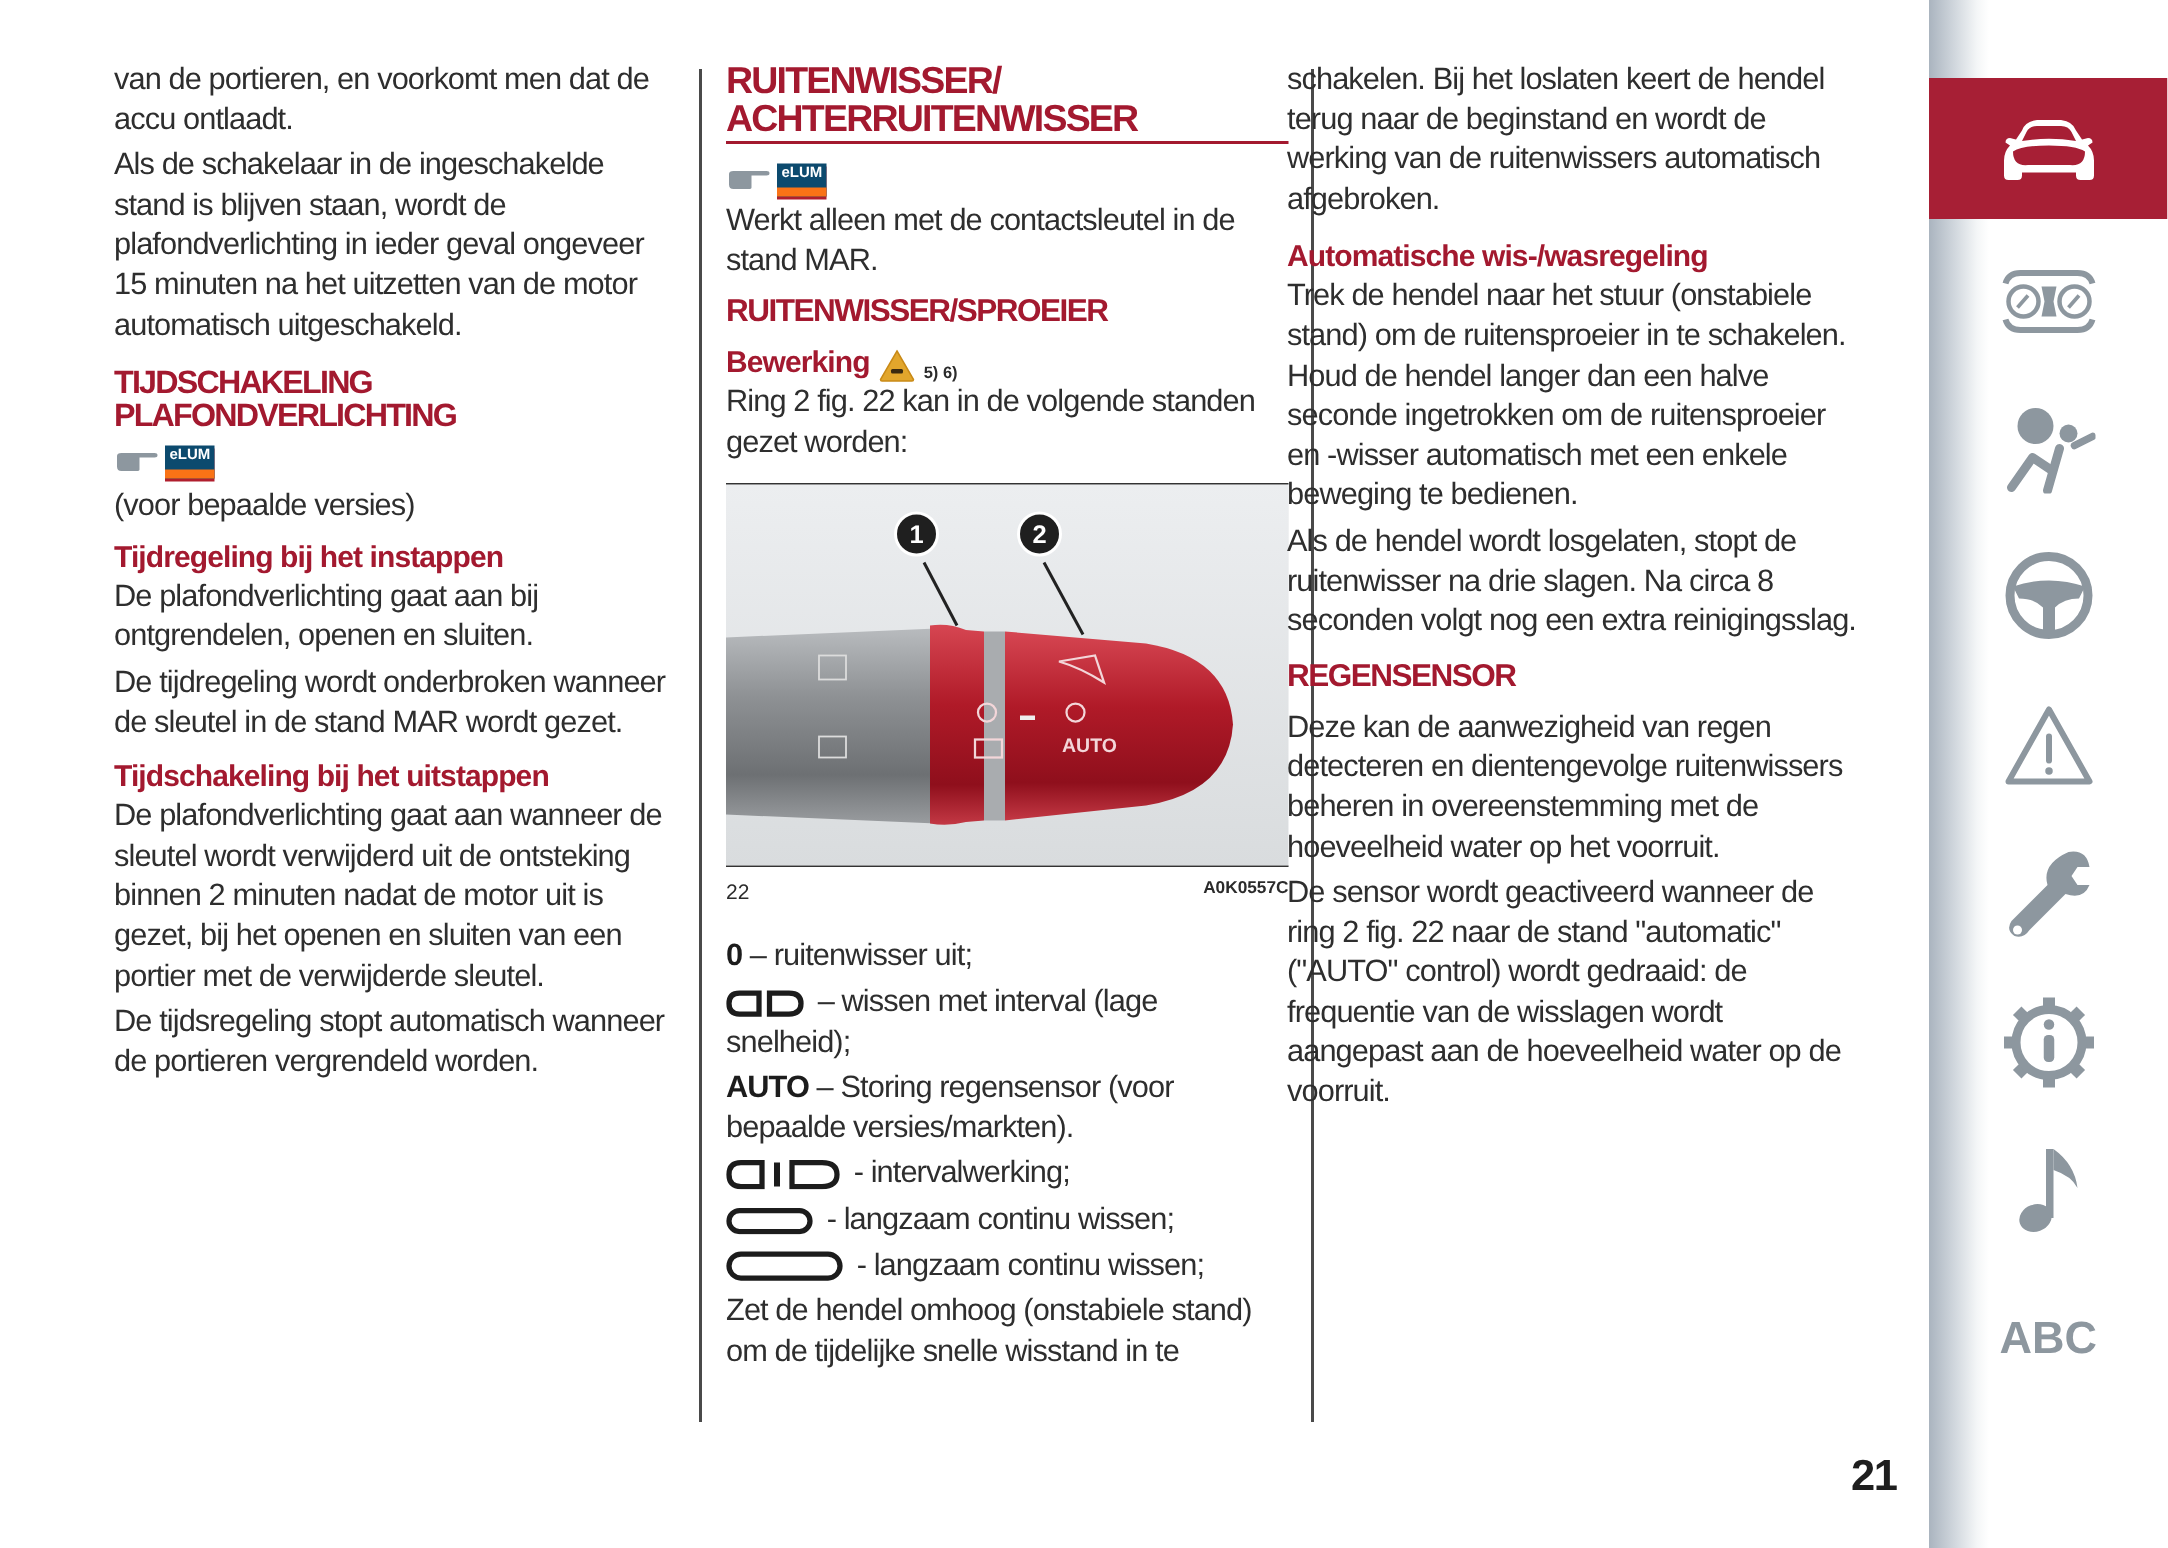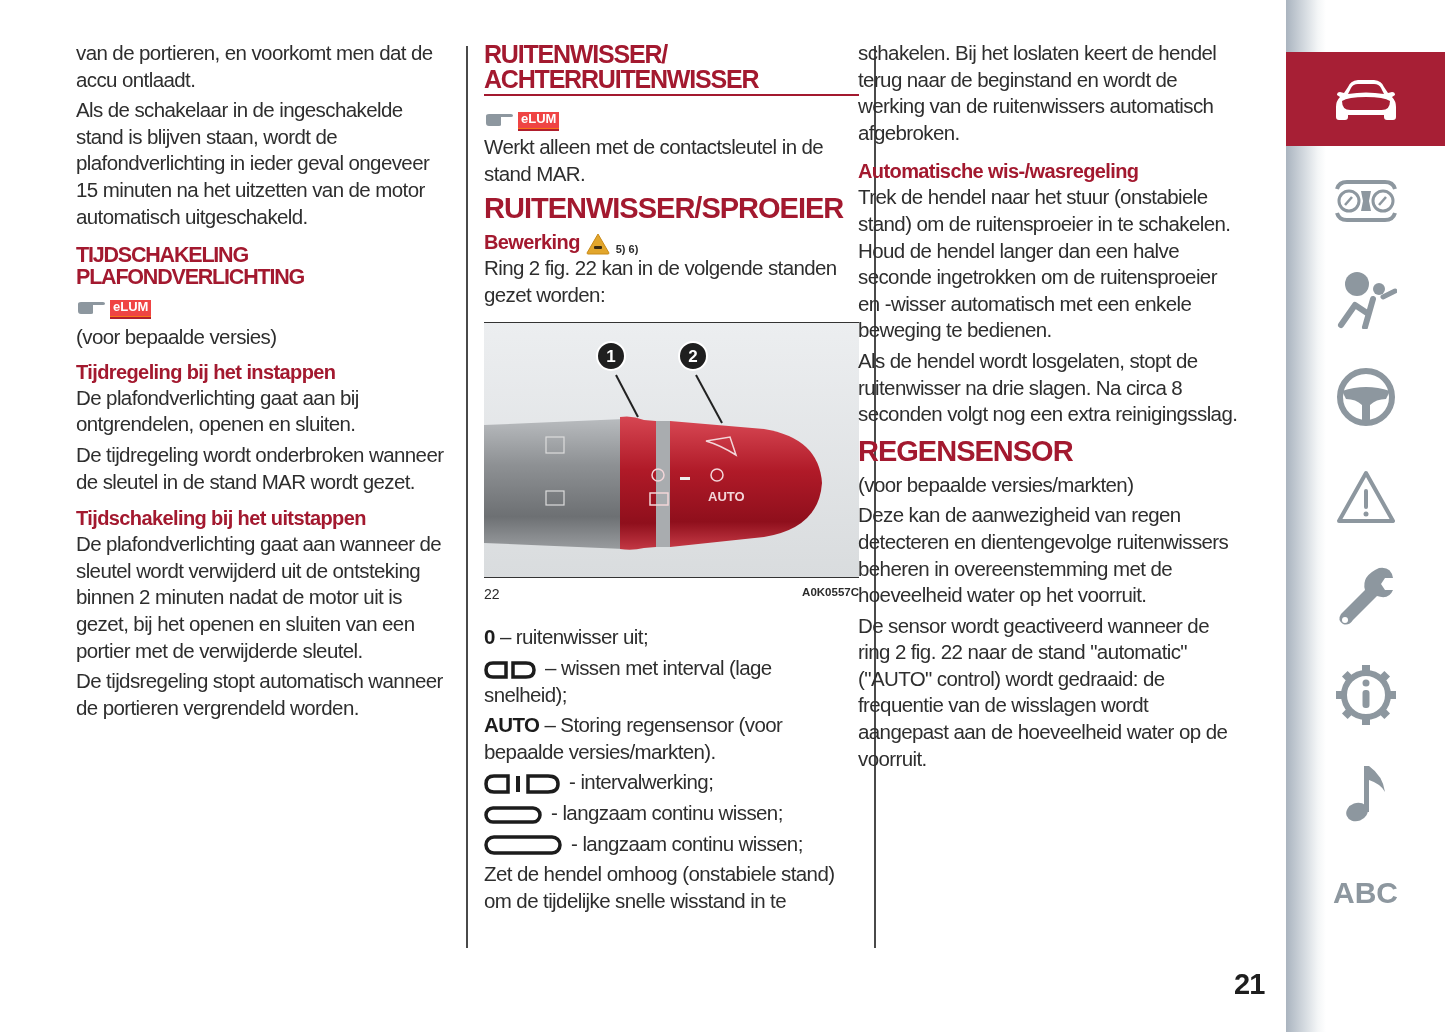--- a/index.html
+++ b/index.html
@@ -22,33 +22,33 @@
     font-family: "Liberation Sans", sans-serif; transform-origin: left; color: #2e2e2e;
     font-stretch: condensed;
   }
   .h1 {
     font-family: "Liberation Sans", sans-serif; font-weight: bold; color: #a3192f;
     font-size: 25px; line-height: 25px; letter-spacing: -1.2px; margin: 0;
   }
   .h1-underline { border-bottom: 2px solid #a3192f; padding-bottom: 2px; }
   .h2 {
     font-family: "Liberation Sans", sans-serif; font-weight: bold; color: #a3192f;
-    font-size: 29px; line-height: 22px; letter-spacing: -1px; margin: 0;
+    font-size: 21px; line-height: 22px; letter-spacing: -1px; margin: 0;
   }
   .h3 {
     font-family: "Liberation Sans", sans-serif; font-weight: bold; color: #a3192f;
     font-size: 20px; line-height: 26px; letter-spacing: -0.6px; margin: 0;
   }
   .badge-row { display: flex; align-items: center; gap: 4px; height: 28px; }
   .hand {
     width: 30px; height: 14px; position: relative;
   }
   .elum {
-    background: #ef4444; color: #fff; font-size: 13px; font-weight: bold; padding: 2px 3px 4px 3px;
-    font-family: "Liberation Sans", sans-serif; border-bottom: 1px solid #f97316; box-shadow: 0 2px 0 #b01e2d;
+    background: #0c4a6e; color: #fff; font-size: 10px; font-weight: bold; padding: 2px 3px 4px 3px;
+    font-family: "Liberation Sans", sans-serif; border-bottom: 6px solid #f97316; box-shadow: 0 2px 0 #b01e2d;
     line-height: 10px; letter-spacing: 0;
   }
   .figure {
     position: relative; width: 375px; height: 254px; border-top: 1.5px solid #333; border-bottom: 1.5px solid #333;
     background: #e4e6e8; overflow: hidden;
   }
   .fig-caption { display: flex; justify-content: space-between; font-size: 14px; margin-top: 8px; font-family: "Liberation Sans", sans-serif; }
   .fig-caption .code { font-weight: bold; font-size: 11.5px; }
   .legend-item { margin: 0 0 4px 0; font-size: 20.5px; line-height: 26.6px; letter-spacing: -0.6px; font-family: "Liberation Sans", sans-serif; color:#2e2e2e; }
   .legend-item b { font-weight: bold; color: #1c1c1c; }
@@ -212,21 +212,20 @@
   <p class="body">Zet de hendel omhoog (onstabiele stand) om de tijdelijke snelle wisstand in te</p>
 </div>
 
 <div class="col col3">
   <p class="body" style="margin-bottom:12px">schakelen. Bij het loslaten keert de hendel terug naar de beginstand en wordt de werking van de ruitenwissers automatisch afgebroken.</p>
   <div class="h3">Automatische wis-/wasregeling</div>
   <p class="body">Trek de hendel naar het stuur (onstabiele stand) om de ruitensproeier in te schakelen. Houd de hendel langer dan een halve seconde ingetrokken om de ruitensproeier en -wisser automatisch met een enkele beweging te bedienen.</p>
   <p class="body" style="margin-bottom:12px">Als de hendel wordt losgelaten, stopt de ruitenwisser na drie slagen. Na circa 8 seconden volgt nog een extra reinigingsslag.</p>
 
   <div class="h2" style="margin-bottom:10px">REGENSENSOR</div>
-  <p class="body">(voor bepaalde versies/markten)</p>
   <p class="body">Deze kan de aanwezigheid van regen detecteren en dientengevolge ruitenwissers beheren in overeenstemming met de hoeveelheid water op het voorruit.</p>
   <p class="body">De sensor wordt geactiveerd wanneer de ring 2 fig. 22 naar de stand "automatic" ("AUTO" control) wordt gedraaid: de frequentie van de wisslagen wordt aangepast aan de hoeveelheid water op de voorruit.</p>
 </div>
 
 <div class="page-num">21</div>
 
 <div class="sidebar">
   <div class="side-item active" style="top:52px">
     <svg width="64" height="44" viewBox="0 0 64 44">
       <path d="M14 10 Q16 4 24 3 L40 3 Q48 4 50 10 L54 16 L58 15 Q61 15 61 18 L58 20 Q62 24 62 30 L62 40 Q62 43 59 43 L53 43 Q50 43 50 40 L50 38 L14 38 L14 40 Q14 43 11 43 L5 43 Q2 43 2 40 L2 30 Q2 24 6 20 L3 18 Q3 15 6 15 L10 16 Z M17 11 L14 17 Q32 14 50 17 L47 11 Q45 7 40 7 L24 7 Q19 7 17 11 Z M8 24 Q8 34 18 33 L46 33 Q56 34 56 24 Q50 20 32 20 Q14 20 8 24 Z" fill="#ffffff" fill-rule="evenodd"></path>

